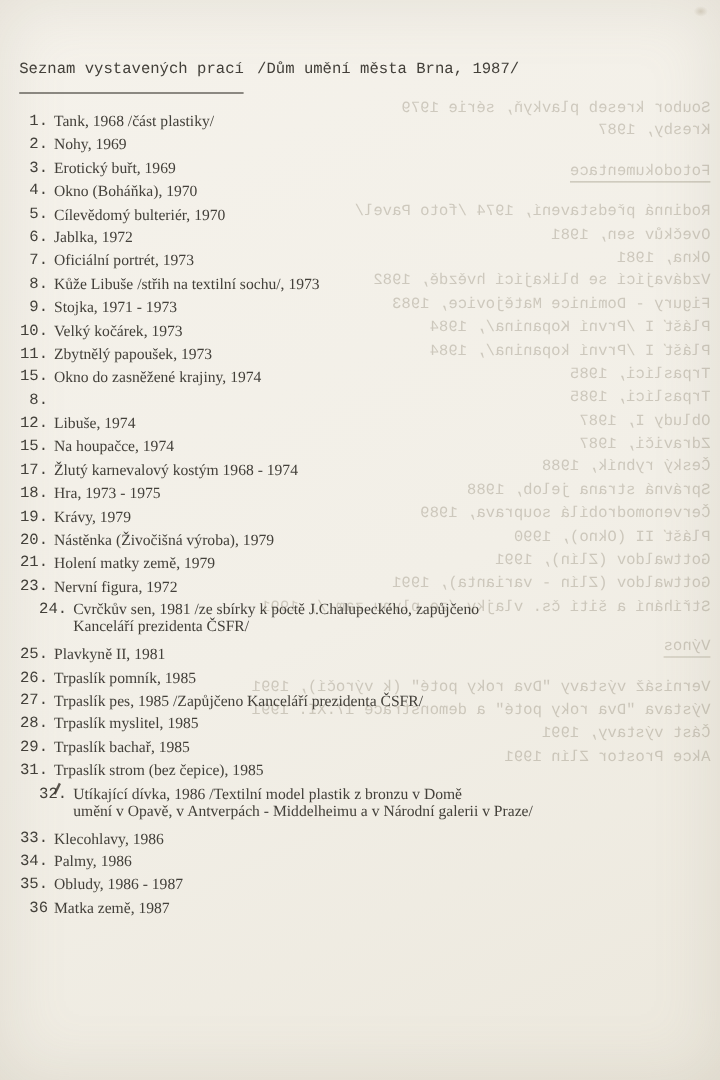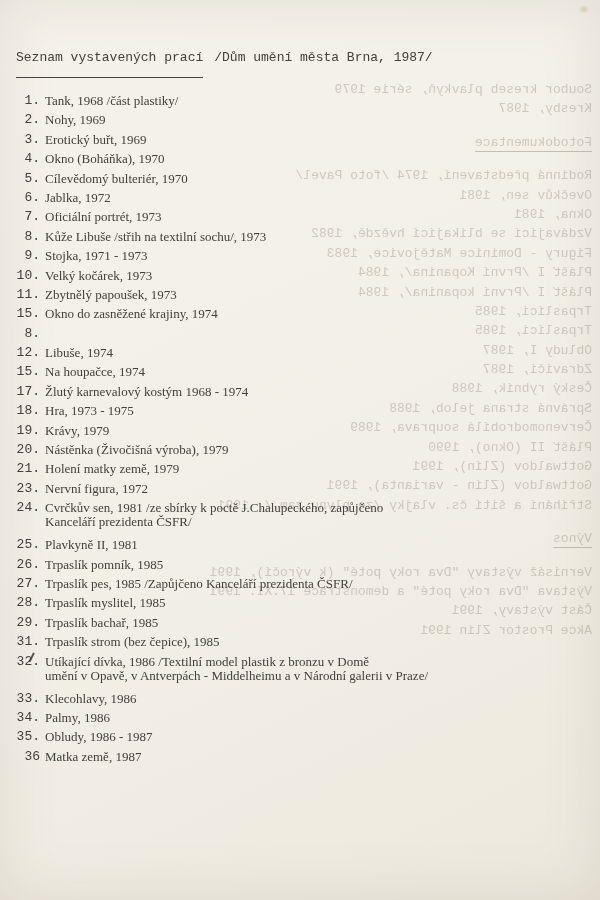--- a/index.html
+++ b/index.html
@@ -22,21 +22,21 @@
     filter:blur(0.3px);
     pointer-events:none;
   }
   .ghost-line{white-space:nowrap;line-height:14px;margin-bottom:5.4px;}
   .ghost-line span.u{border-bottom:1px solid rgba(118,110,88,0.38);padding-bottom:1px;}
   .header{padding-top:50px;padding-left:16px;position:relative;z-index:2;white-space:nowrap;line-height:15px;}
   .title{border-bottom:1.3px solid #46433c;padding-bottom:12px;}
   .title-note{margin-left:11px;}
   .list{margin-top:29px;padding-left:16px;position:relative;z-index:2;}
   .row{display:flex;line-height:14px;margin-bottom:5.4px;}
-  .row.wrapped{margin-bottom:9px;}
+  .row.wrapped{margin-bottom:9px;margin-left:16px;}
   .num{width:24px;text-align:right;flex:none;margin-right:5px;position:relative;}
   
   .num.mark::after{
     content:"";position:absolute;top:-4px;right:7px;width:6px;height:10px;
     border-right:2px solid rgba(62,58,50,0.85);transform:rotate(26deg);
   }
   .txt{white-space:nowrap;font-family:Liberation Serif, serif;}
   .txt .line{white-space:nowrap;}
   .speck{
     position:absolute;top:5px;right:10px;width:12px;height:9px;border-radius:50%;

